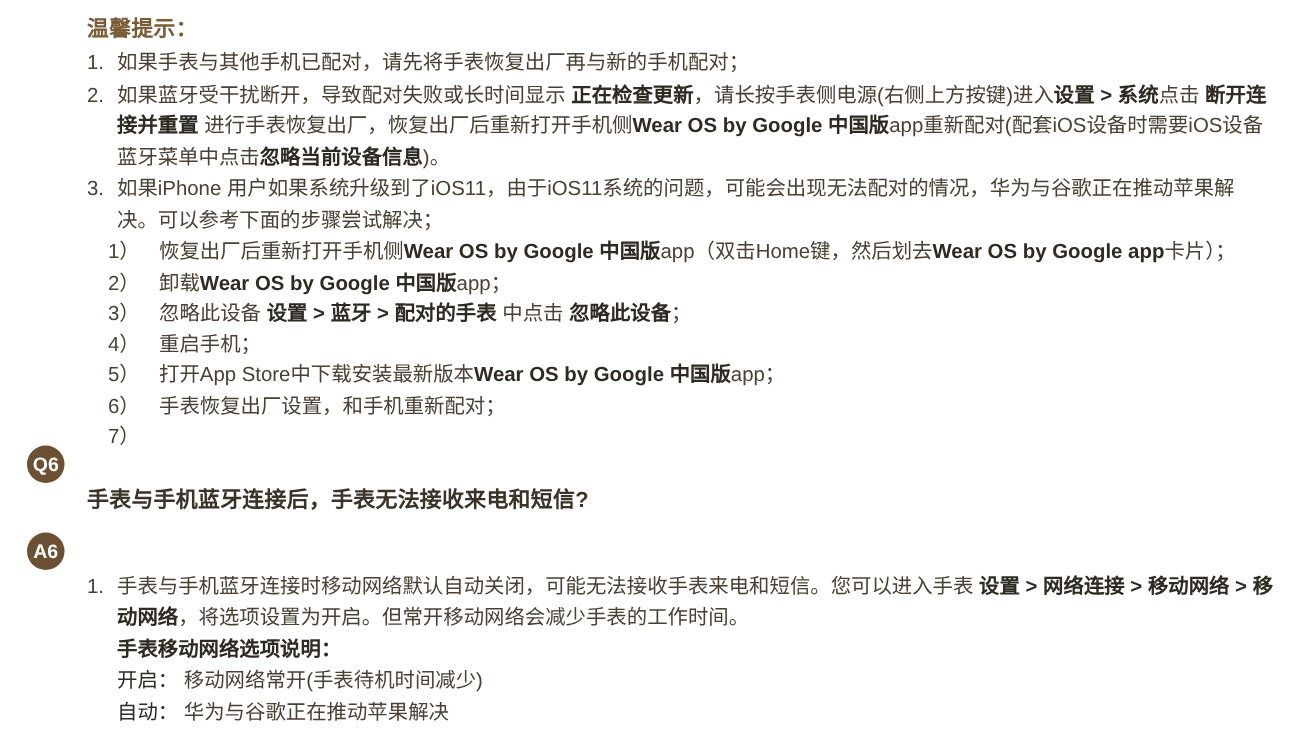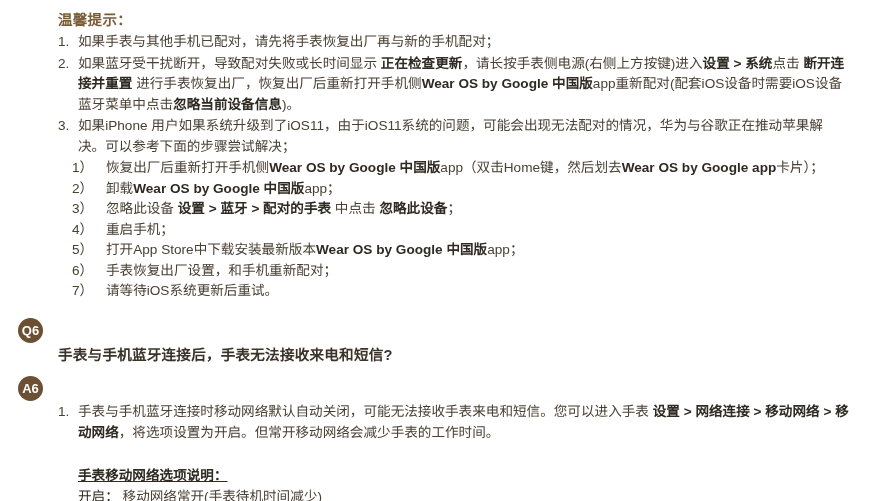--- a/index.html
+++ b/index.html
@@ -122,24 +122,23 @@
     position: absolute;
     left: 0;
     top: 0;
   }
   .para {
     margin: 0;
   }
   .opt-title {
     font-weight: bold;
     color: #2f2a22;
-    margin-top: 22px;
+    margin-top: 0;
     font-size: 13.6px;
     line-height: 21px;
-    text-decoration: underline;
   }
   .opt-line {
     font-size: 13.6px;
     line-height: 21px;
     color: #4a4034;
   }
   .opt-line .k {
     font-weight: normal;
     color: #2f2a22;
   }
@@ -157,21 +156,21 @@
       <li><span class="num">3.</span><span>如果iPhone 用户如果系统升级到了iOS11，由于iOS11系统的问题，可能会出现无法配对的情况，华为与谷歌正在推动苹果解决。可以参考下面的步骤尝试解决；</span></li>
     </ol>
 
   <ul class="sub-list" id="sub-list">
       <li><span class="snum">1）</span><span>恢复出厂后重新打开手机侧</span><span class="b">Wear OS by Google 中国版</span><span>app（双击Home键，然后划去</span><span class="b">Wear OS by Google app</span><span>卡片）；</span></li>
       <li><span class="snum">2）</span><span>卸载</span><span class="b">Wear OS by Google 中国版</span><span>app；</span></li>
       <li><span class="snum">3）</span><span>忽略此设备 </span><span class="b">设置 &gt; 蓝牙 &gt; 配对的手表</span><span> 中点击 </span><span class="b">忽略此设备</span><span>；</span></li>
       <li><span class="snum">4）</span><span>重启手机；</span></li>
       <li><span class="snum">5）</span><span>打开App Store中下载安装最新版本</span><span class="b">Wear OS by Google 中国版</span><span>app；</span></li>
       <li><span class="snum">6）</span><span>手表恢复出厂设置，和手机重新配对；</span></li>
-      <li><span class="snum">7）</span><span>请等待iOS系统更新后重试。</span></li>
+      <li><span class="snum">7）</span></li>
     </ul>
 
   <div class="qa">
     <div class="qa-row">
       <div class="badge">Q6</div>
       <div class="q-text">手表与手机蓝牙连接后，手表无法接收来电和短信?</div>
     </div>
     <div class="qa-row">
       <div class="badge">A6</div>
       <div class="a-body">

